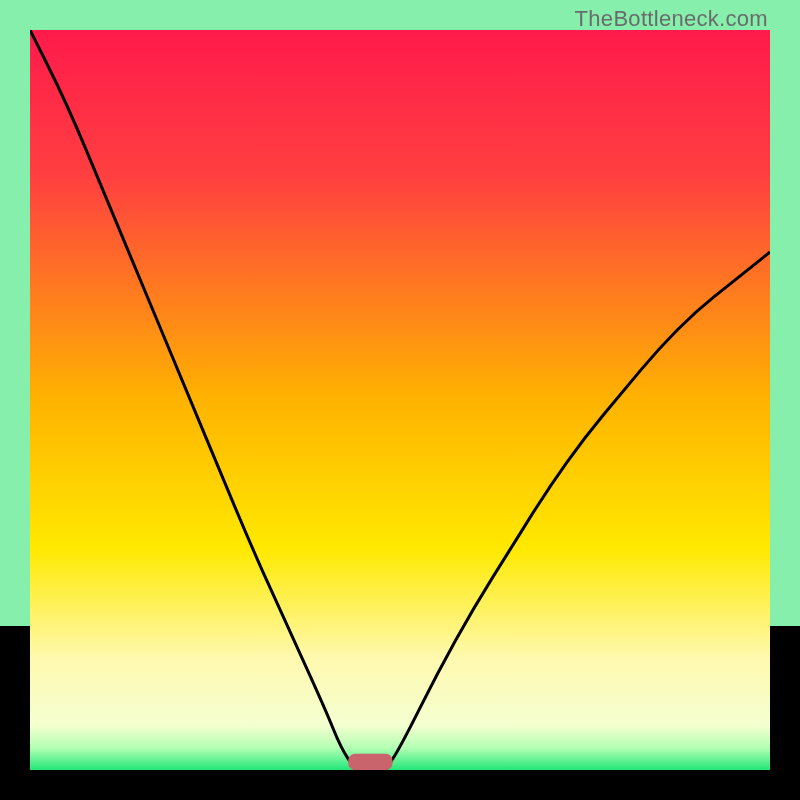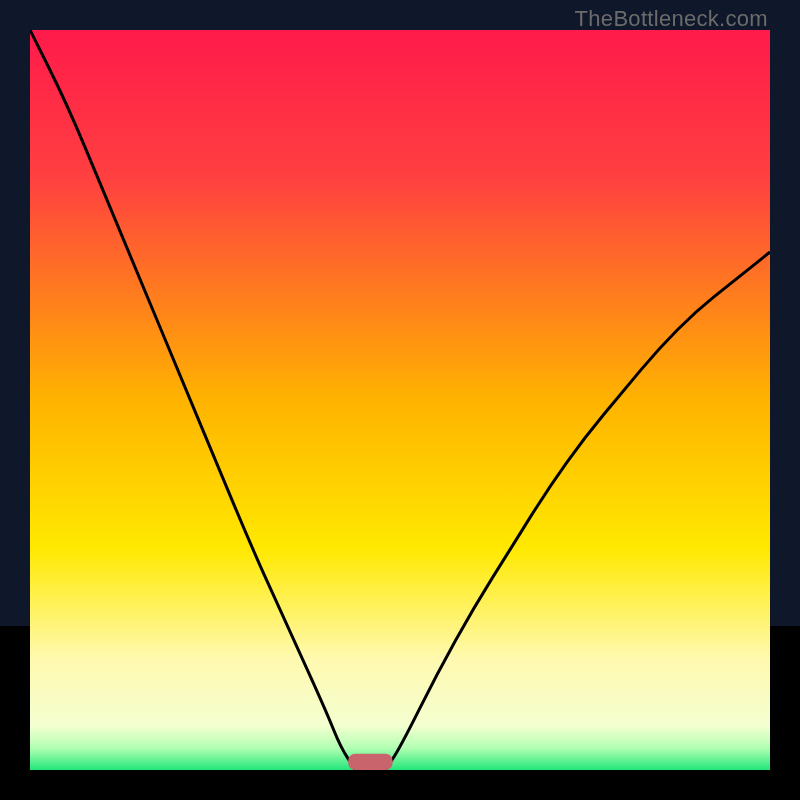--- a/index.html
+++ b/index.html
@@ -8,21 +8,21 @@
     width: 800px;
     height: 800px;
     overflow: hidden;
     background: #000;
     font-family: Arial, Helvetica, sans-serif;
   }
   .frame {
     position: absolute;
     left: 0; top: 0;
     width: 800px; height: 626px;
-    background: #0f172a;
+    background: #86efac;
   }
   .plot {
     position: absolute;
     left: 30px;
     top: 30px;
     width: 740px;
     height: 740px;
     overflow: hidden;
   }
   .watermark {

